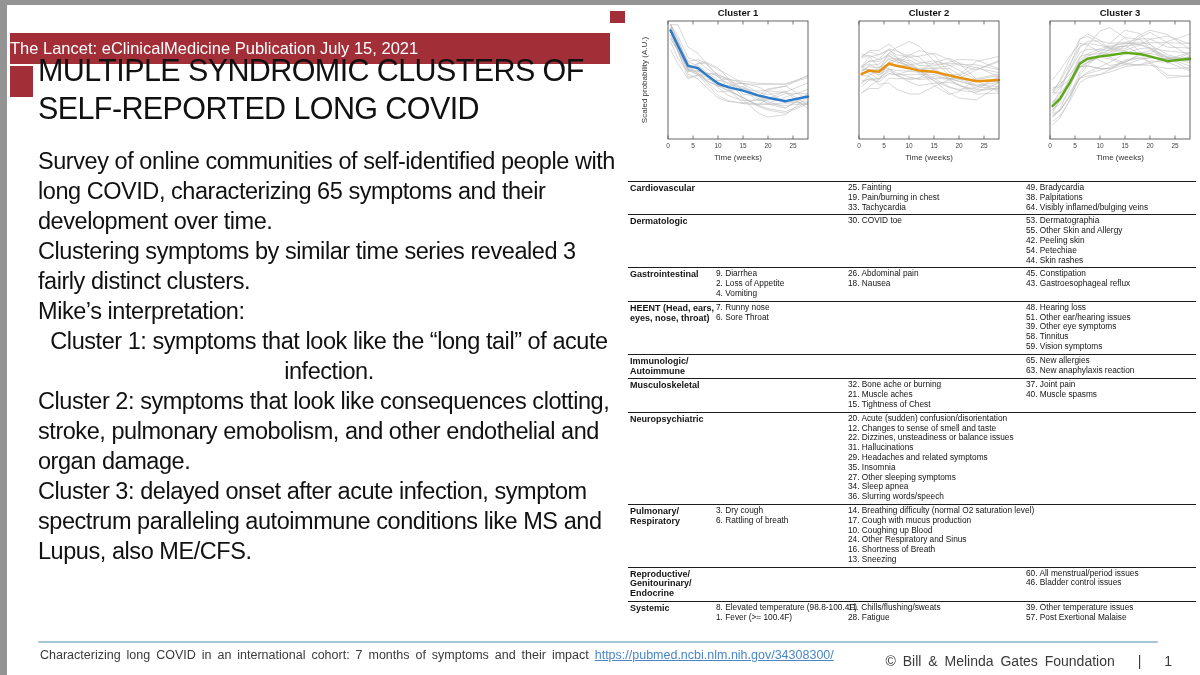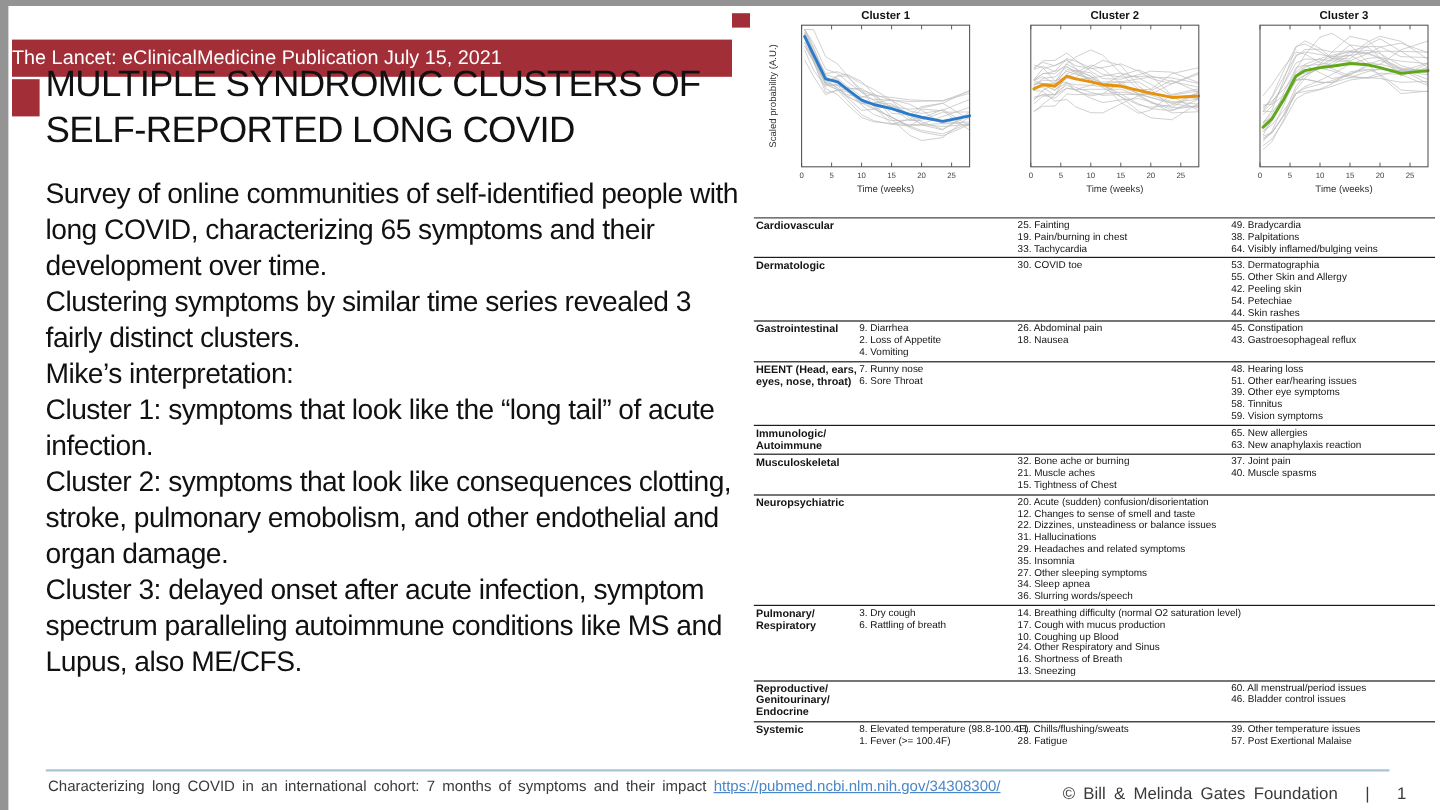--- a/index.html
+++ b/index.html
@@ -18,21 +18,21 @@
   .page-title{position:absolute;left:38px;top:52px;width:585px;font-size:30.5px;line-height:37.5px;
               letter-spacing:-0.6px;color:#111;}
 
   
   .body-text{position:absolute;left:38px;top:146px;width:582px;font-size:23.5px;line-height:30px;
              letter-spacing:-0.45px;color:#111;}
   .body-text p{margin:0;}
   .p1{margin-bottom:8px;}
   .p2{margin-bottom:42px;}
   .pmike{margin-bottom:8px;}
-  .pc1{margin-bottom:8px;}
+  .pc1{margin-bottom:8px;text-align:center;}
   .pc2{margin-bottom:6px;}
 
   
   .charts{position:absolute;left:638px;top:6px;width:558px;height:170px;display:flex;justify-content:space-between;}
   .charts svg{display:block;}
   .chart-title{font-size:9.5px;font-weight:bold;fill:#111;}
   .tick-label{font-size:6.5px;fill:#444;}
   .axis-label{font-size:8px;fill:#333;}
 
   

